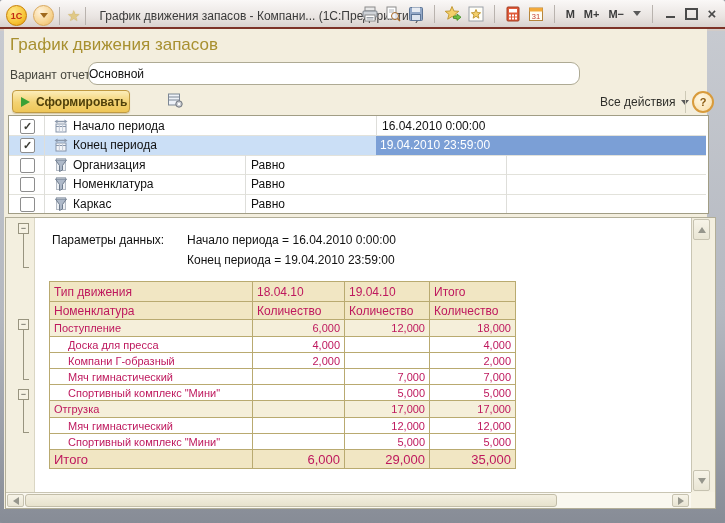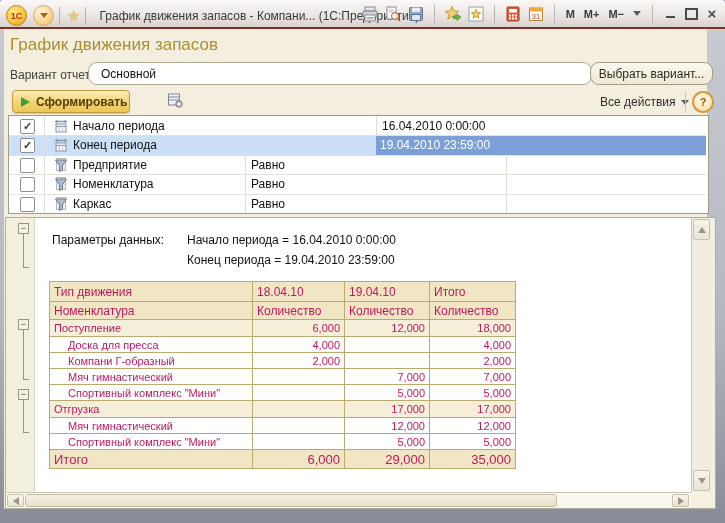--- a/index.html
+++ b/index.html
@@ -26,21 +26,21 @@
   .wc{width:18px;height:18px;display:flex;align-items:center;justify-content:center;}
   .wc-min i{display:block;width:9px;height:2px;background:#4a4a4a;margin-top:7px;}
   .wc-max i{display:block;width:9px;height:8px;border:2px solid #4a4a4a;}
   .wc-close{font-size:15px;font-weight:bold;color:#4a4a4a;}
   
   .content{position:absolute;left:4px;top:29px;width:703px;height:480px;background:#f3eede;}
   .page-title{position:absolute;left:6px;top:6px;font-size:17px;color:#a89030;}
   .variant-label{position:absolute;left:6px;top:39px;font-size:12px;color:#44443c;}
   .variant-input{position:absolute;left:84px;top:33px;width:490px;height:21px;background:#fff;
                  border:1px solid #aeaa94;border-radius:9px;font-size:12px;color:#111;
-                 display:flex;align-items:center;padding-left:12px;}
+                 display:flex;align-items:center;padding-left:0;}
   .btn-choose{position:absolute;left:586px;top:33px;width:123px;height:23px;border-radius:9px;
               border:1px solid #a29e88;background:linear-gradient(180deg,#fbf8ee,#eee8d4);
               font-size:12px;color:#2b2b25;font-family:"Liberation Sans",sans-serif;}
   .btn-generate{position:absolute;left:8px;top:61px;height:23px;padding:0 2px 0 8px;border-radius:4px;
               border:1px solid #c09a42;background:linear-gradient(180deg,#fcedb9,#f3d272 55%,#eec657);
               display:flex;align-items:center;gap:6px;font-family:"Liberation Sans",sans-serif;
               font-size:12px;font-weight:bold;color:#50400a;box-shadow:0 1px 1px rgba(120,90,10,.25);}
   .play{width:0;height:0;border-left:9px solid #3ba135;border-top:5px solid transparent;border-bottom:5px solid transparent;}
   .settings{position:absolute;left:136px;top:63px;display:flex;align-items:center;gap:5px;font-size:12px;color:#2e2e2a;cursor:default;flex-direction:column;}
   .all-actions{position:absolute;left:596px;top:66px;display:flex;align-items:center;gap:6px;font-size:12px;color:#2e2e2a;}
@@ -194,21 +194,20 @@
   </div>
   <div class="tb-accent"></div>
 
   <div class="content">
     <div class="page-title">График движения запасов</div>
 
     <div class="variant-label">Вариант отчета:</div>
     <div class="variant-input">
         <span>Основной</span>
       </div>
-    <button class="btn-choose">Выбрать вариант...</button>
 
     <button class="btn-generate">
       <span class="play"></span>
       <span>Сформировать</span>
     </button>
     <div class="settings">
       <span>
         <svg width="16" height="16" viewBox="0 0 16 16">
             <rect x="1.5" y="2" width="11" height="11" fill="#eef2f8" stroke="#7d8794"></rect>
             <line x1="1.5" y1="5" x2="12.5" y2="5" stroke="#7d8794"></line>
@@ -262,21 +261,21 @@
       <div class="f-row r2 cond">
         <span class="chk">
             <i></i>
           </span>
         <span class="ficon">
           <svg width="16" height="16" viewBox="0 0 16 16">
               <rect x="3.5" y="1.5" width="9" height="12" fill="#eceff3" stroke="#b3bac4"></rect>
               <path d="M2.5 3 H13.5 L9.5 8.5 V13 L6.5 14.5 V8.5 Z" fill="#aeb9c9" stroke="#6f7c8e"></path>
             </svg>
         </span>
-        <span class="fname">Предприятие</span>
+        <span class="fname">Организация</span>
         <span class="fcond">Равно</span>
         <span class="fval"></span>
       </div>
       <div class="f-row r3 cond">
         <span class="chk">
             <i></i>
           </span>
         <span class="ficon">
           <svg width="16" height="16" viewBox="0 0 16 16">
               <rect x="3.5" y="1.5" width="9" height="12" fill="#eceff3" stroke="#b3bac4"></rect>

